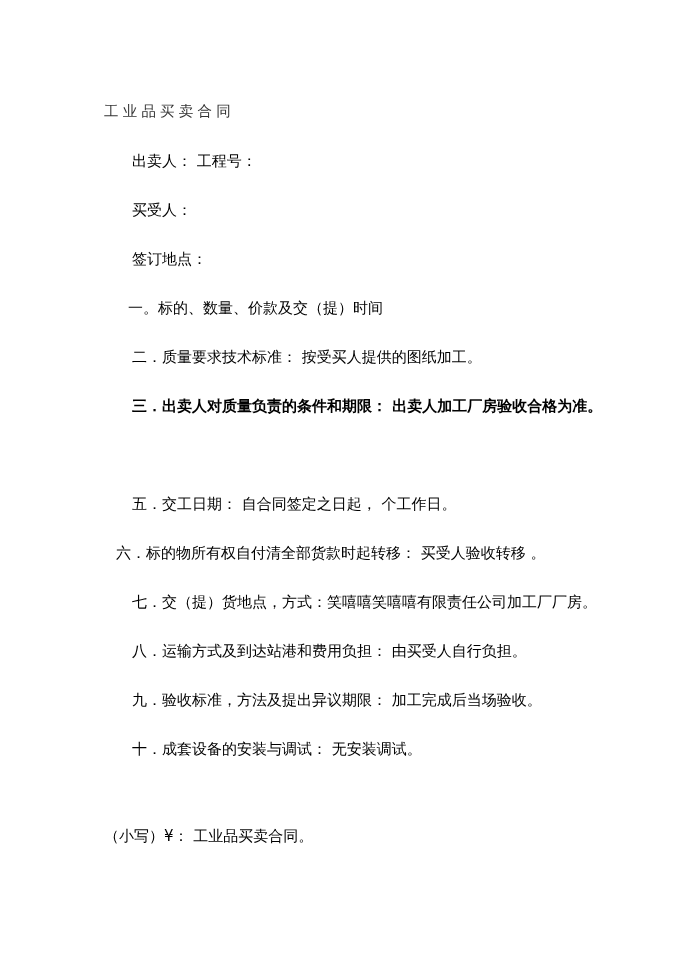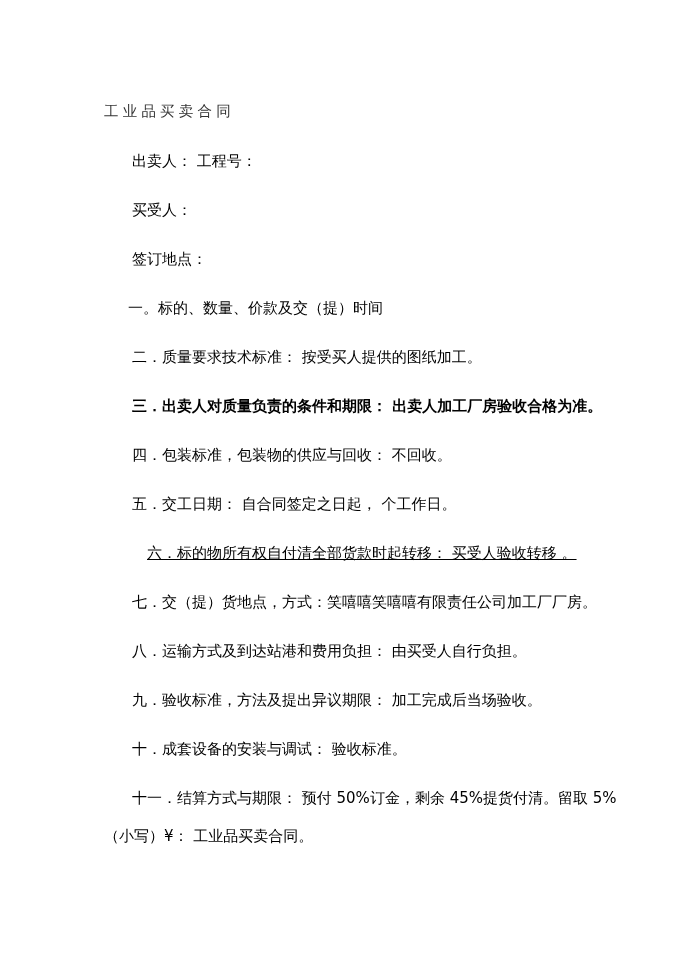--- a/index.html
+++ b/index.html
@@ -47,22 +47,20 @@
 <div class="page">
   <div class="title">工业品买卖合同</div>
 
   <div class="line" style="left:132px; top:151px;">出卖人：  工程号：</div>
   <div class="line" style="left:132px; top:200px;">买受人：</div>
   <div class="line" style="left:132px; top:249px;">签订地点：</div>
 
   <div class="line" style="left:128px; top:298px;">一。标的、数量、价款及交（提）时间</div>
   <div class="line" style="left:132px; top:347px;">二．质量要求技术标准： 按受买人提供的图纸加工。</div>
   <div class="line" style="left:132px; top:396px;font-weight:bold;">三．出卖人对质量负责的条件和期限： 出卖人加工厂房验收合格为准。</div>
-  <div class="line" style="left:132px; top:445px;">四．包装标准，包装物的供应与回收： 不回收。</div>
   <div class="line" style="left:132px; top:494px;text-align:right;">五．交工日期： 自合同签定之日起， 个工作日。</div>
-  <div class="line" style="left:147px; top:543px;text-decoration:underline;">六．标的物所有权自付清全部货款时起转移： 买受人验收转移 。</div>
+  <div class="line" style="left:116px; top:543px;">六．标的物所有权自付清全部货款时起转移： 买受人验收转移 。</div>
   <div class="line" style="left:132px; top:641px;">八．运输方式及到达站港和费用负担： 由买受人自行负担。</div>
   <div class="line" style="left:132px; top:592px;">七．交（提）货地点，方式：笑嘻嘻笑嘻嘻有限责任公司加工厂厂房。</div>
   <div class="line" style="left:132px; top:690px;">九．验收标准，方法及提出异议期限： 加工完成后当场验收。</div>
-  <div class="line" style="left:132px; top:739px;">十．成套设备的安装与调试： 验收标准。</div>
-  <div class="line" style="left:132px; top:788px;">十一．结算方式与期限： 预付 50%订金，剩余 45%提货付清。留取 5%</div>
+  <div class="line" style="left:132px; top:739px;">十．成套设备的安装与调试： 无安装调试。</div>
   <div class="line" style="left:104px; top:826px;">（小写）¥： 工业品买卖合同。</div>
 </div>
 
 </body></html>

